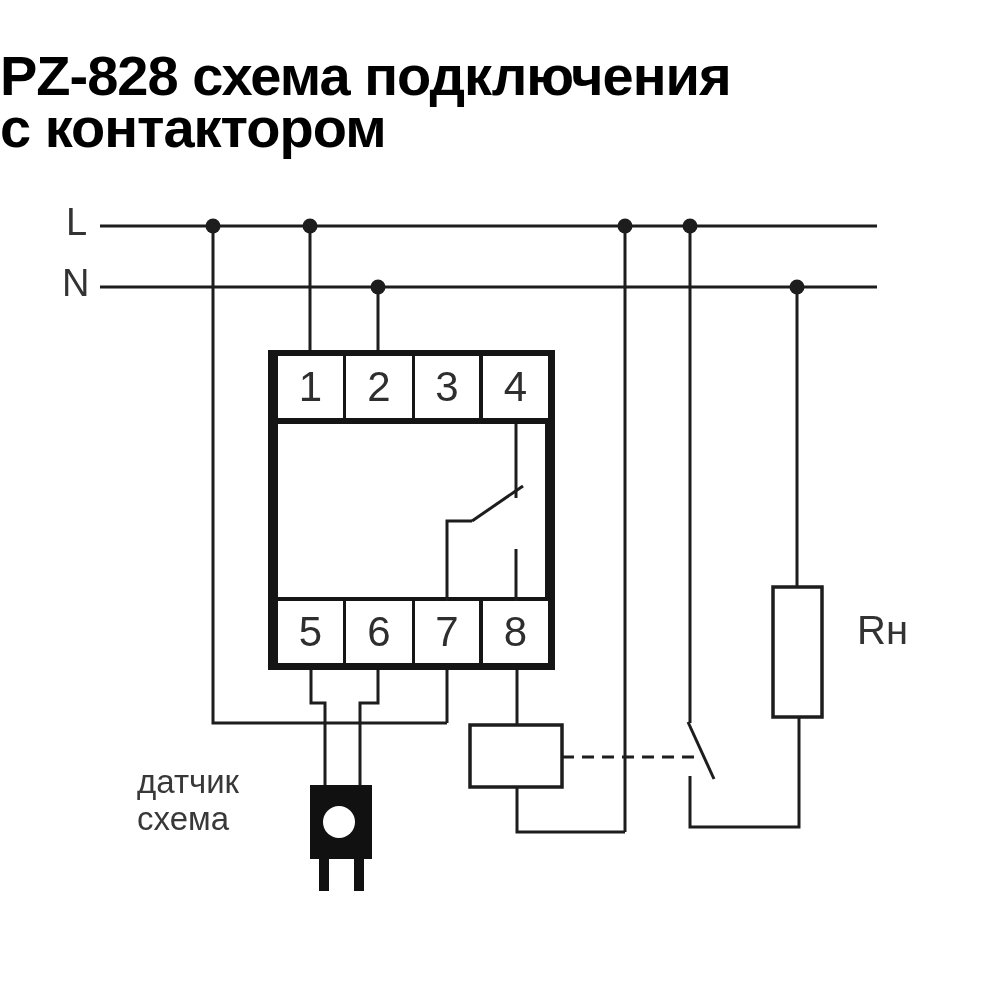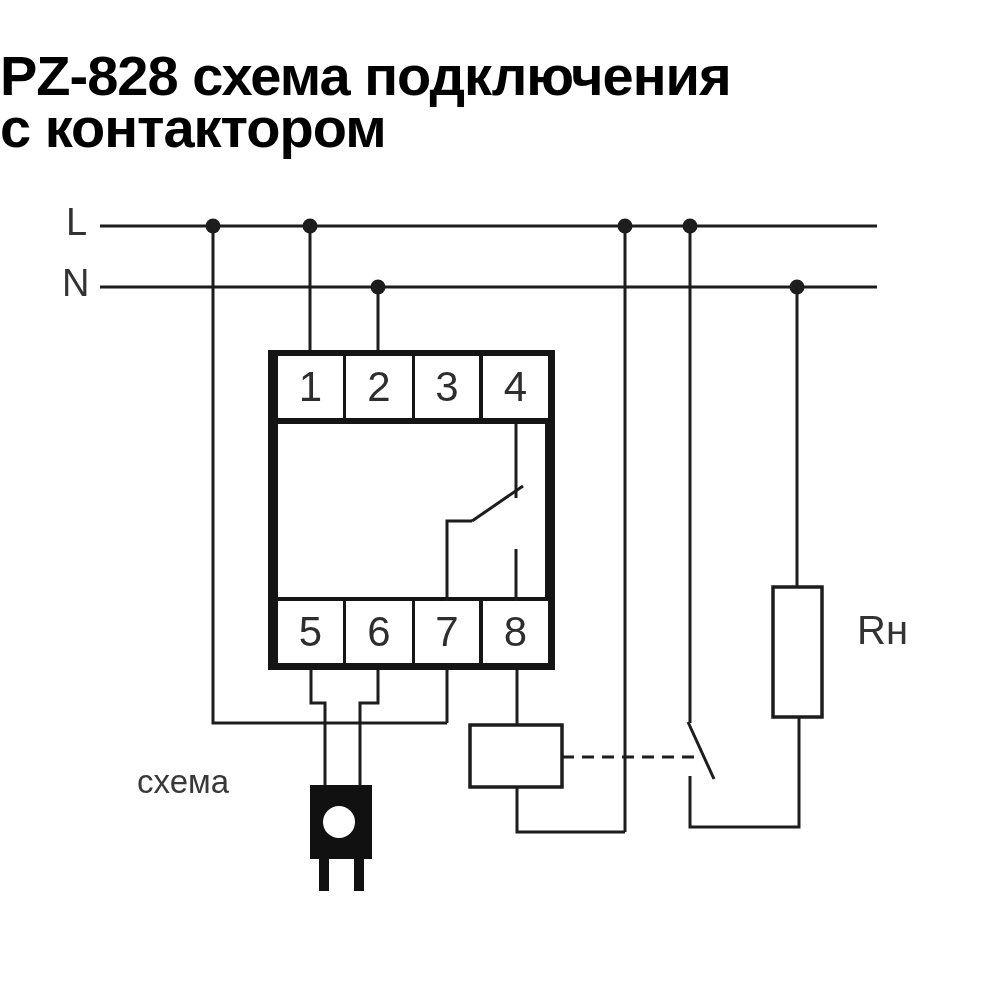--- a/index.html
+++ b/index.html
@@ -105,16 +105,17 @@
   <div class="abs terminal-label" style="left:483px;top:356px;width:65px;height:62px;">4</div>
 
   <div class="abs terminal-label" style="left:278px;top:601px;width:65px;height:62px;">5</div>
   <div class="abs terminal-label" style="left:346px;top:601px;width:66px;height:62px;">6</div>
   <div class="abs terminal-label" style="left:415px;top:601px;width:64px;height:62px;">7</div>
   <div class="abs terminal-label" style="left:483px;top:601px;width:65px;height:62px;">8</div>
 
   <div class="abs load-label" style="left:833px;top:610px;margin-left:24px;">Rн</div>
 
   <div class="abs sensor-label" style="left:137px;top:763px;">
+    <div>датчик</div>
     <div>схема</div>
   </div>
 
 </div>
 
 </body></html>

